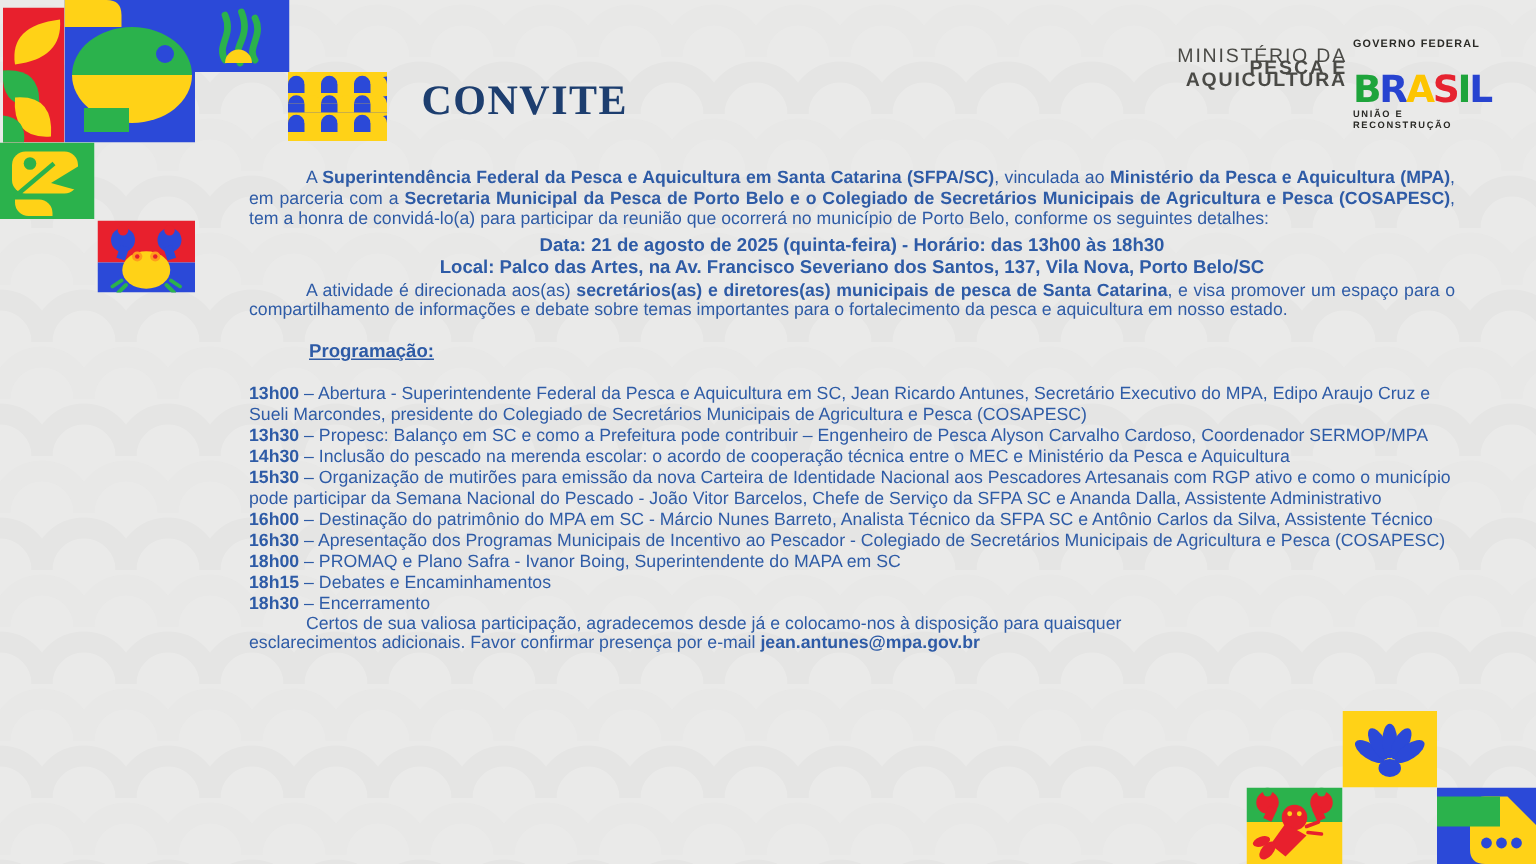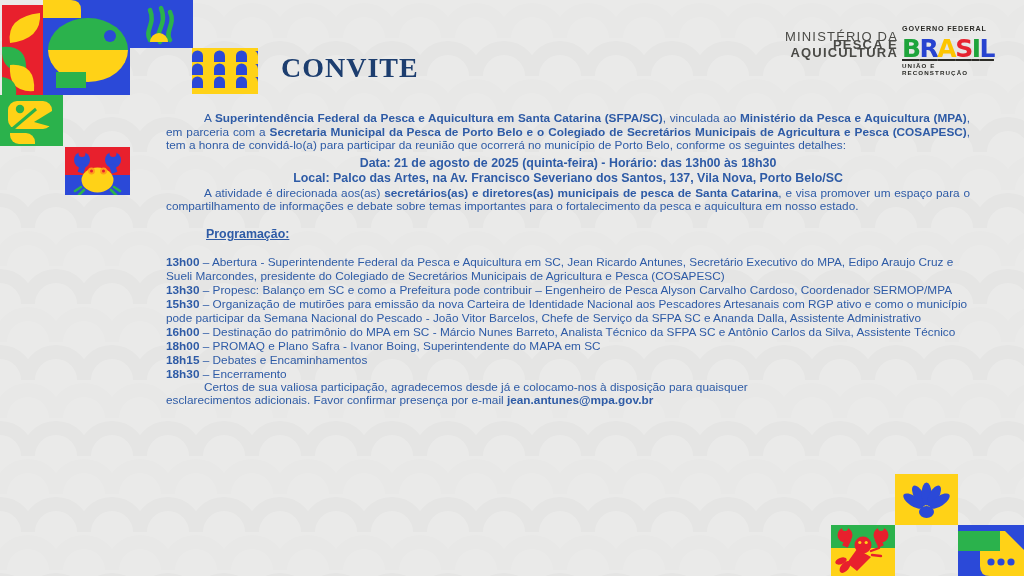--- a/index.html
+++ b/index.html
@@ -19,22 +19,22 @@
     font-size:28px;font-weight:bold;letter-spacing:1px;color:#1d3e6f;font-family:Liberation Serif, serif;
   }
   .ministry{
     position:absolute;left:708px;top:33px;width:190px;z-index:2;
     text-align:right;font-size:13px;line-height:8.2px;letter-spacing:1.2px;
     color:#4a4a46;text-transform:uppercase;
   }
   .ministry .m2,.ministry .m3{font-weight:bold;}
   .gov{position:absolute;left:902px;top:24px;width:94px;z-index:2;color:#2a2a26;}
   .gov-top{font-size:7.2px;font-weight:bold;letter-spacing:0.8px;}
-  .brasil{font-size:25px;font-weight:900;letter-spacing:-1.5px;line-height:25px;margin-top:3px;
-          font-family:"DejaVu Sans",sans-serif;text-decoration:underline;}
+  .brasil{font-size:25px;font-weight:900;letter-spacing:-1.5px;line-height:25px;margin-top:14px;
+          font-family:"DejaVu Sans",sans-serif;}
   .bl1,.bl5{color:#1ea43b}.bl2,.bl6{color:#2743d0}.bl3{color:#fdc500}.bl4{color:#e62330}
   .gov-bottom{font-size:6.2px;letter-spacing:1.1px;margin-top:1px;font-weight:bold;}
 
   
   .content{
     position:absolute;left:166px;top:112px;width:804px;z-index:2;
     color:#2e5ba6;font-size:11.8px;line-height:13.6px;
   }
   .content p{margin:0;}
   .indent{text-indent:38px;}
@@ -175,25 +175,27 @@
   <p class="indent just activity"><span>A atividade é direcionada aos(as) </span><span class="bseg">secretários(as) e diretores(as) municipais de pesca de Santa Catarina</span><span>, e visa promover um espaço para o compartilhamento de informações e debate sobre temas importantes para o fortalecimento da pesca e aquicultura em nosso estado.</span></p>
 
   <span class="prog-heading">Programação:</span>
 
   <div class="prog-list">
 
       <p class="prog-item"><b class="time">13h00</b> <span>– Abertura - Superintendente Federal da Pesca e Aquicultura em SC, Jean Ricardo Antunes, Secretário Executivo do MPA, Edipo Araujo Cruz e Sueli Marcondes, presidente do Colegiado de Secretários Municipais de Agricultura e Pesca (COSAPESC)</span></p>
 
       <p class="prog-item"><b class="time">13h30</b> <span>– Propesc: Balanço em SC e como a Prefeitura pode contribuir – Engenheiro de Pesca Alyson Carvalho Cardoso, Coordenador SERMOP/MPA</span></p>
 
+      <p class="prog-item"><b class="time">14h30</b> <span>–  Inclusão do pescado na merenda escolar: o acordo de cooperação técnica entre o MEC e Ministério da Pesca e Aquicultura</span></p>
 
       <p class="prog-item"><b class="time">15h30</b> <span>– Organização de mutirões para emissão da nova Carteira de Identidade Nacional aos Pescadores Artesanais com RGP ativo e como o município pode participar da Semana Nacional do Pescado - João Vitor Barcelos, Chefe de Serviço da SFPA SC e Ananda Dalla, Assistente Administrativo</span></p>
 
       <p class="prog-item"><b class="time">16h00</b> <span>– Destinação do patrimônio do MPA em SC - Márcio Nunes Barreto, Analista Técnico da SFPA SC e Antônio Carlos da Silva, Assistente Técnico</span></p>
 
+      <p class="prog-item"><b class="time">16h30</b> <span>– Apresentação dos Programas Municipais de Incentivo ao Pescador - Colegiado de Secretários Municipais de Agricultura e Pesca (COSAPESC)</span></p>
 
       <p class="prog-item"><b class="time">18h00</b> <span>– PROMAQ e Plano Safra - Ivanor Boing, Superintendente do MAPA em SC</span></p>
 
       <p class="prog-item"><b class="time">18h15</b> <span>– Debates e Encaminhamentos</span></p>
 
       <p class="prog-item"><b class="time">18h30</b> <span>– Encerramento</span></p>
     </div>
 
   <p class="indent closing"><span>Certos de sua valiosa participação, agradecemos desde já e colocamo-nos à disposição para quaisquer esclarecimentos adicionais. Favor confirmar presença por e-mail </span><span class="bseg">jean.antunes@mpa.gov.br</span></p>
 </div>

